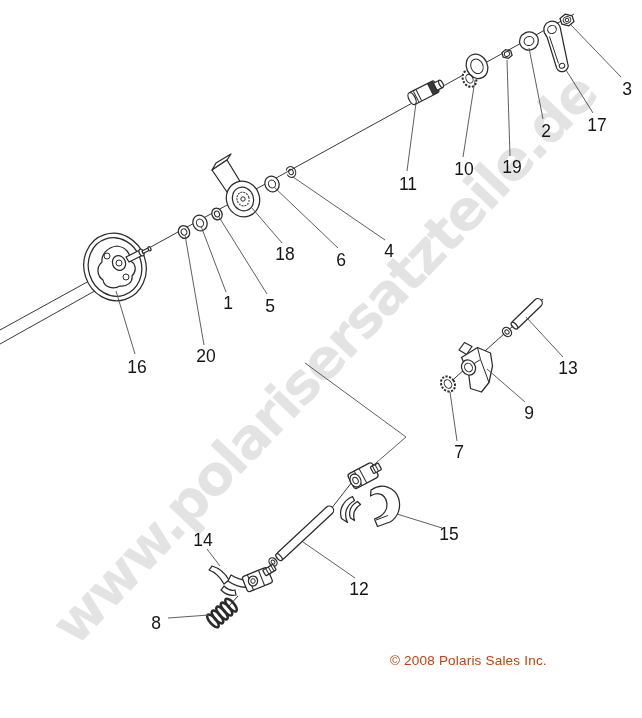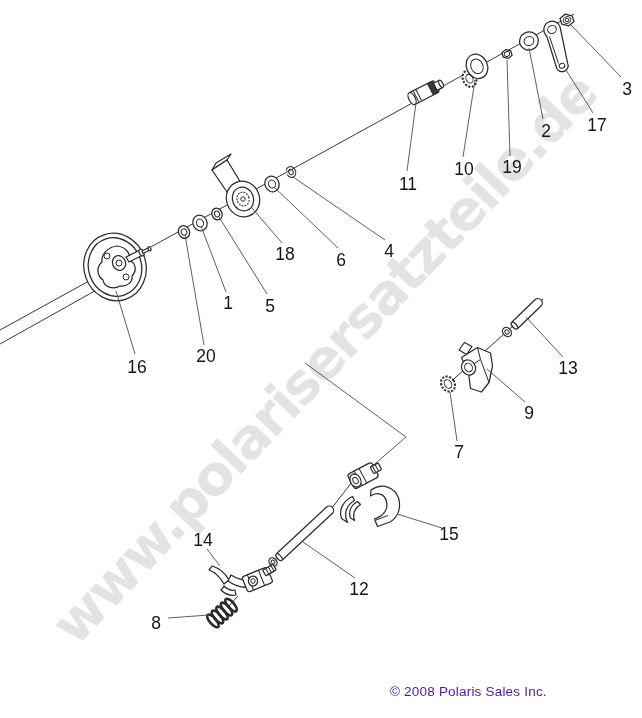--- a/index.html
+++ b/index.html
@@ -12,22 +12,22 @@
                   letter-spacing:-2px;color:#e3e3e3;}
   svg.diagram{position:absolute;left:0;top:0;z-index:2;}
   .part{fill:#ffffff;stroke:#2b2b2b;stroke-width:1.25;stroke-linejoin:round;}
   .thin{fill:none;stroke:#2b2b2b;stroke-width:1;}
   .axis{stroke:#3a3a3a;stroke-width:1;fill:none;}
   .leader{stroke:#4d4d4d;stroke-width:0.9;fill:none;}
   .callout{font:17.5px "Liberation Sans",sans-serif;fill:#151515;}
   .dark{fill:#3a3a3a;stroke:#2b2b2b;}
   .coil{fill:none;stroke:#2a2a2a;stroke-width:2.6;}
   .serr{fill:#ffffff;stroke:#2b2b2b;stroke-width:2;stroke-dasharray:2.2 1.4;}
-  .copyright{position:absolute;left:390px;top:684px;z-index:3;font:13.5px "Liberation Sans",sans-serif;
-             color:#4c1d95;letter-spacing:0.2px;}
+  .copyright{position:absolute;left:390px;top:653px;z-index:3;font:13.5px "Liberation Sans",sans-serif;
+             color:#c2410c;letter-spacing:0.2px;}
 </style>
 </head>
 <body>
 
 <div id="stage">
 
   <div class="watermark-wrap">
     <span class="watermark-text">www.polarisersatzteile.de</span>
   </div>
 

